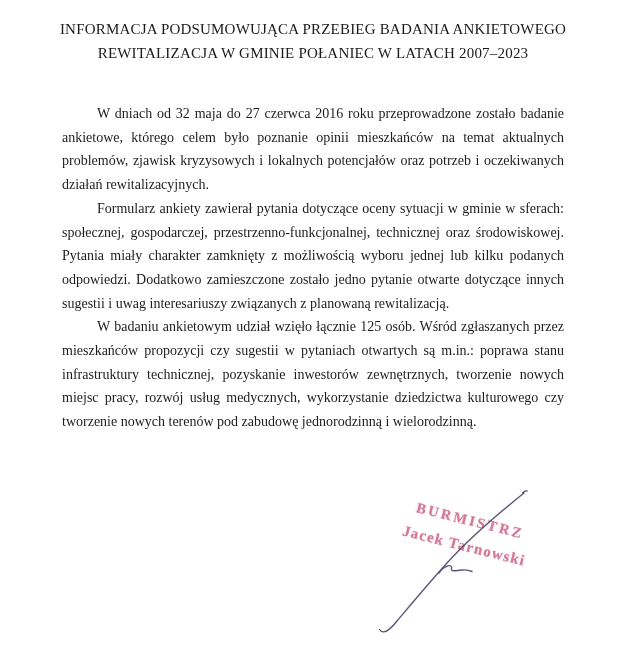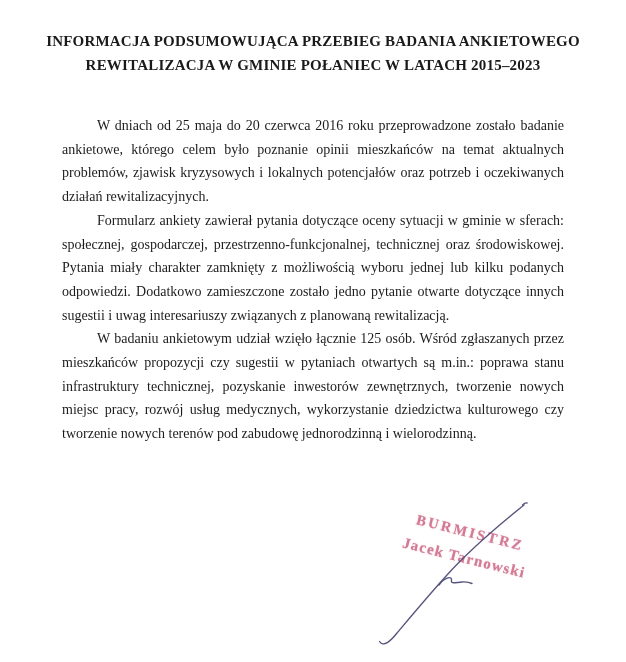--- a/index.html
+++ b/index.html
@@ -10,23 +10,23 @@
     color:#1e1e1e;
     overflow:hidden;
   }
   .page {
     position:relative;
     width:626px; height:662px;
     background:#ffffff;
   }
   .doc-title {
     padding-top:13px;
-    margin:16px 40px;
+    margin:4px 40px;
     text-align:center;
-    font-weight:bold;
+    font-weight:normal;
     font-size:15px;
     line-height:24px;
     letter-spacing:0.2px;
     color:#1a1a1a;
   }
   .doc-title .tline { display:block; }
   .doc-body {
     margin:37px 62px 0 62px;
     font-size:14px;
     line-height:23.7px;
@@ -64,25 +64,25 @@
     pointer-events:none;
   }
 </style>
 </head>
 <body>
 
 <div class="page">
 
   <h1 class="doc-title">
     <span class="tline">INFORMACJA PODSUMOWUJĄCA PRZEBIEG BADANIA ANKIETOWEGO</span>
-    <span class="tline">REWITALIZACJA W GMINIE POŁANIEC W LATACH 2015–2023</span>
+    <span class="tline">REWITALIZACJA W GMINIE POŁANIEC W LATACH 2007–2023</span>
   </h1>
 
   <div class="doc-body">
-    <p>W dniach od 25 maja do 20 czerwca 2016 roku przeprowadzone zostało badanie ankietowe, którego celem było poznanie opinii mieszkańców na temat aktualnych problemów, zjawisk kryzysowych i lokalnych potencjałów oraz potrzeb i oczekiwanych działań rewitalizacyjnych.</p>
+    <p>W dniach od 32 maja do 27 czerwca 2016 roku przeprowadzone zostało badanie ankietowe, którego celem było poznanie opinii mieszkańców na temat aktualnych problemów, zjawisk kryzysowych i lokalnych potencjałów oraz potrzeb i oczekiwanych działań rewitalizacyjnych.</p>
     <p>Formularz ankiety zawierał pytania dotyczące oceny sytuacji w gminie w sferach: społecznej, gospodarczej, przestrzenno-funkcjonalnej, technicznej oraz środowiskowej. Pytania miały charakter zamknięty z możliwością wyboru jednej lub kilku podanych odpowiedzi. Dodatkowo zamieszczone zostało jedno pytanie otwarte dotyczące innych sugestii i uwag interesariuszy związanych z planowaną rewitalizacją.</p>
     <p>W badaniu ankietowym udział wzięło łącznie 125 osób. Wśród zgłaszanych przez mieszkańców propozycji czy sugestii w pytaniach otwartych są m.in.: poprawa stanu infrastruktury technicznej, pozyskanie inwestorów zewnętrznych, tworzenie nowych miejsc pracy, rozwój usług medycznych, wykorzystanie dziedzictwa kulturowego czy tworzenie nowych terenów pod zabudowę jednorodzinną i wielorodzinną.</p>
   </div>
 
   <div class="stamp" style="color:#cf6d8a;">
     <div class="stamp-l1">BURMISTRZ</div>
     <div class="stamp-l2">Jacek Tarnowski</div>
   </div>
 
   <svg class="signature-svg" viewBox="0 0 626 662" xmlns="http://www.w3.org/2000/svg">

